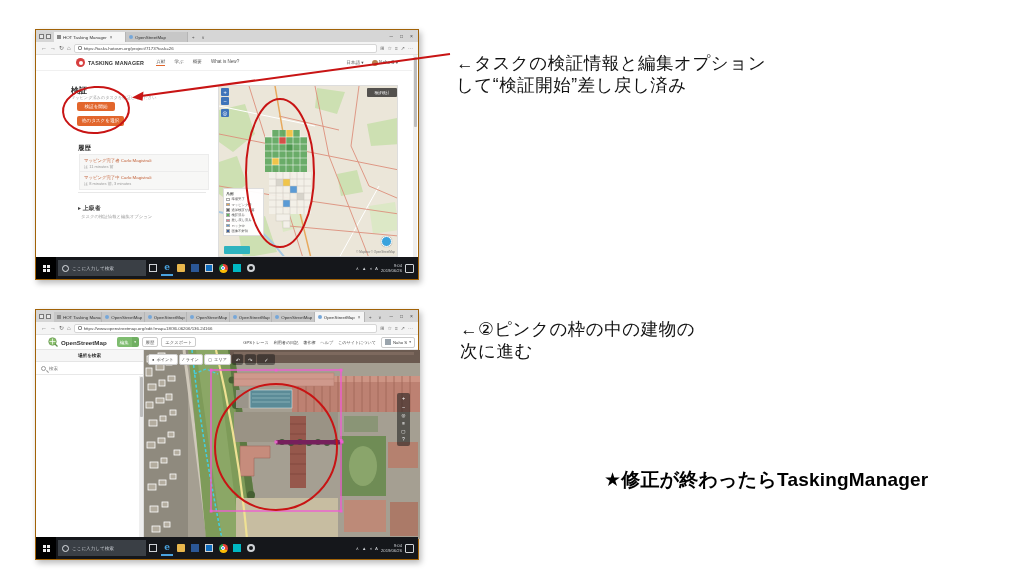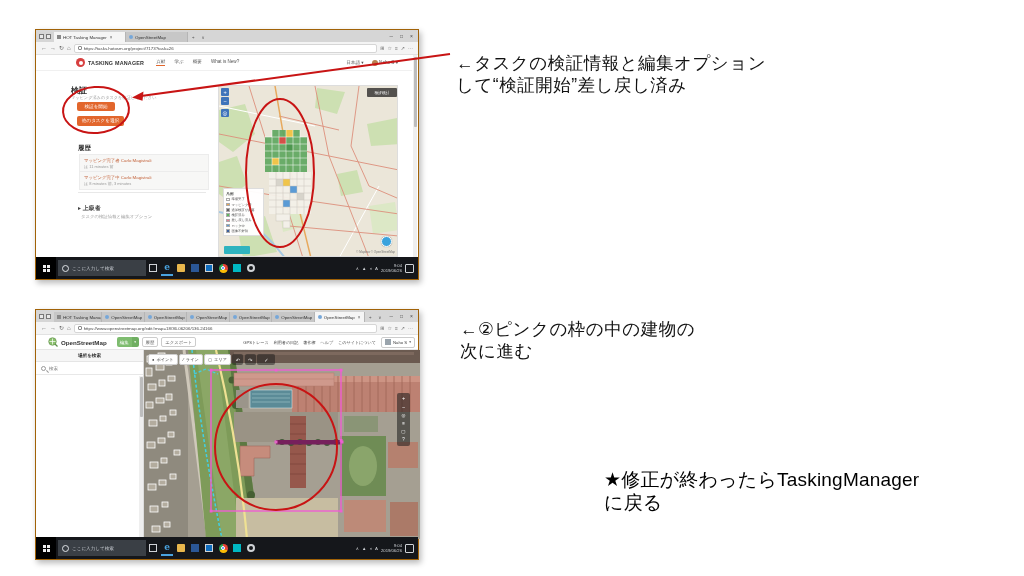--- a/index.html
+++ b/index.html
@@ -64,21 +64,21 @@
   .sbhead{height:12px;background:#f6f6f6;border-bottom:1px solid #e5e5e5;display:flex;align-items:center;justify-content:center;font-size:4.6px;color:#333;font-weight:bold}
   .sbsearch{height:13px;border-bottom:1px solid #e8e8e8;display:flex;align-items:center;gap:3px;padding:0 5px}
   .mag{width:5px;height:5px;border:1px solid #999;border-radius:50%;position:relative;flex:none}
   .mag:after{content:"";position:absolute;width:3px;height:1px;background:#999;transform:rotate(45deg);left:3.5px;top:4.5px}
   .sbinput{border:none;outline:none;font-size:4.4px;color:#333;width:70px;background:transparent}
   .idbtn{height:11px;background:#fff;border:1px solid #cfcfcf;border-radius:2px;display:flex;align-items:center;gap:2px;padding:0 3px;font-size:4.2px;color:#333}
   .iddark{height:11px;width:11px;background:rgba(20,20,20,.45);border-radius:2px;display:flex;align-items:center;justify-content:center;color:#eee;font-size:5px}
   .sidetool{position:absolute;width:13px;background:rgba(25,25,25,.55);border-radius:2px;display:flex;flex-direction:column;align-items:center;gap:3.5px;padding:3px 0;color:#fff;font-size:5.5px;line-height:1}
   
   .note{position:absolute;color:#111;font-size:17.5px;line-height:1.27;letter-spacing:.5px;white-space:nowrap}
-  .note3{position:absolute;color:#000;font-size:19px;font-weight:normal;line-height:1.22;white-space:nowrap;letter-spacing:.2px}
+  .note3{position:absolute;color:#000;font-size:19px;font-weight:bold;line-height:1.22;white-space:nowrap;letter-spacing:.2px}
   .overlay{position:absolute;left:0;top:0;z-index:60;pointer-events:none}
 </style>
 </head>
 <body>
 
 <div class="win" style="left:35px;top:29px;width:384px;height:251px">
   <div class="tabstrip">
     <div class="tabicons">
         <span class="tabico"></span>
         <span class="tabico"></span>
@@ -571,21 +571,20 @@
 <div class="note" style="left:456px;top:52px">
   <div>←タスクの検証情報と編集オプション</div>
   <div>して“検証開始”差し戻し済み</div>
 </div>
 <div class="note" style="left:460px;top:318px">
   <div>←②ピンクの枠の中の建物の</div>
   <div>次に進む</div>
 </div>
 <div class="note3" style="left:604px;top:468px">
   <div>★修正が終わったらTaskingManager</div>
-  <div>に戻る</div>
 </div>
 
 <svg class="overlay" width="1024" height="576" viewBox="0 0 1024 576">
   <g fill="none" stroke="#c81414" stroke-width="2">
     <ellipse cx="96" cy="110" rx="33" ry="23" transform="rotate(-4 96 110)"></ellipse>
     <ellipse cx="280" cy="173" rx="34" ry="74"></ellipse>
     <ellipse cx="276" cy="447" rx="61" ry="63"></ellipse>
     <line x1="450" y1="54" x2="141" y2="96"></line>
   </g>
   <polygon points="132,97.5 143.5,91.5 142.5,100.8" fill="#c81414"></polygon>

